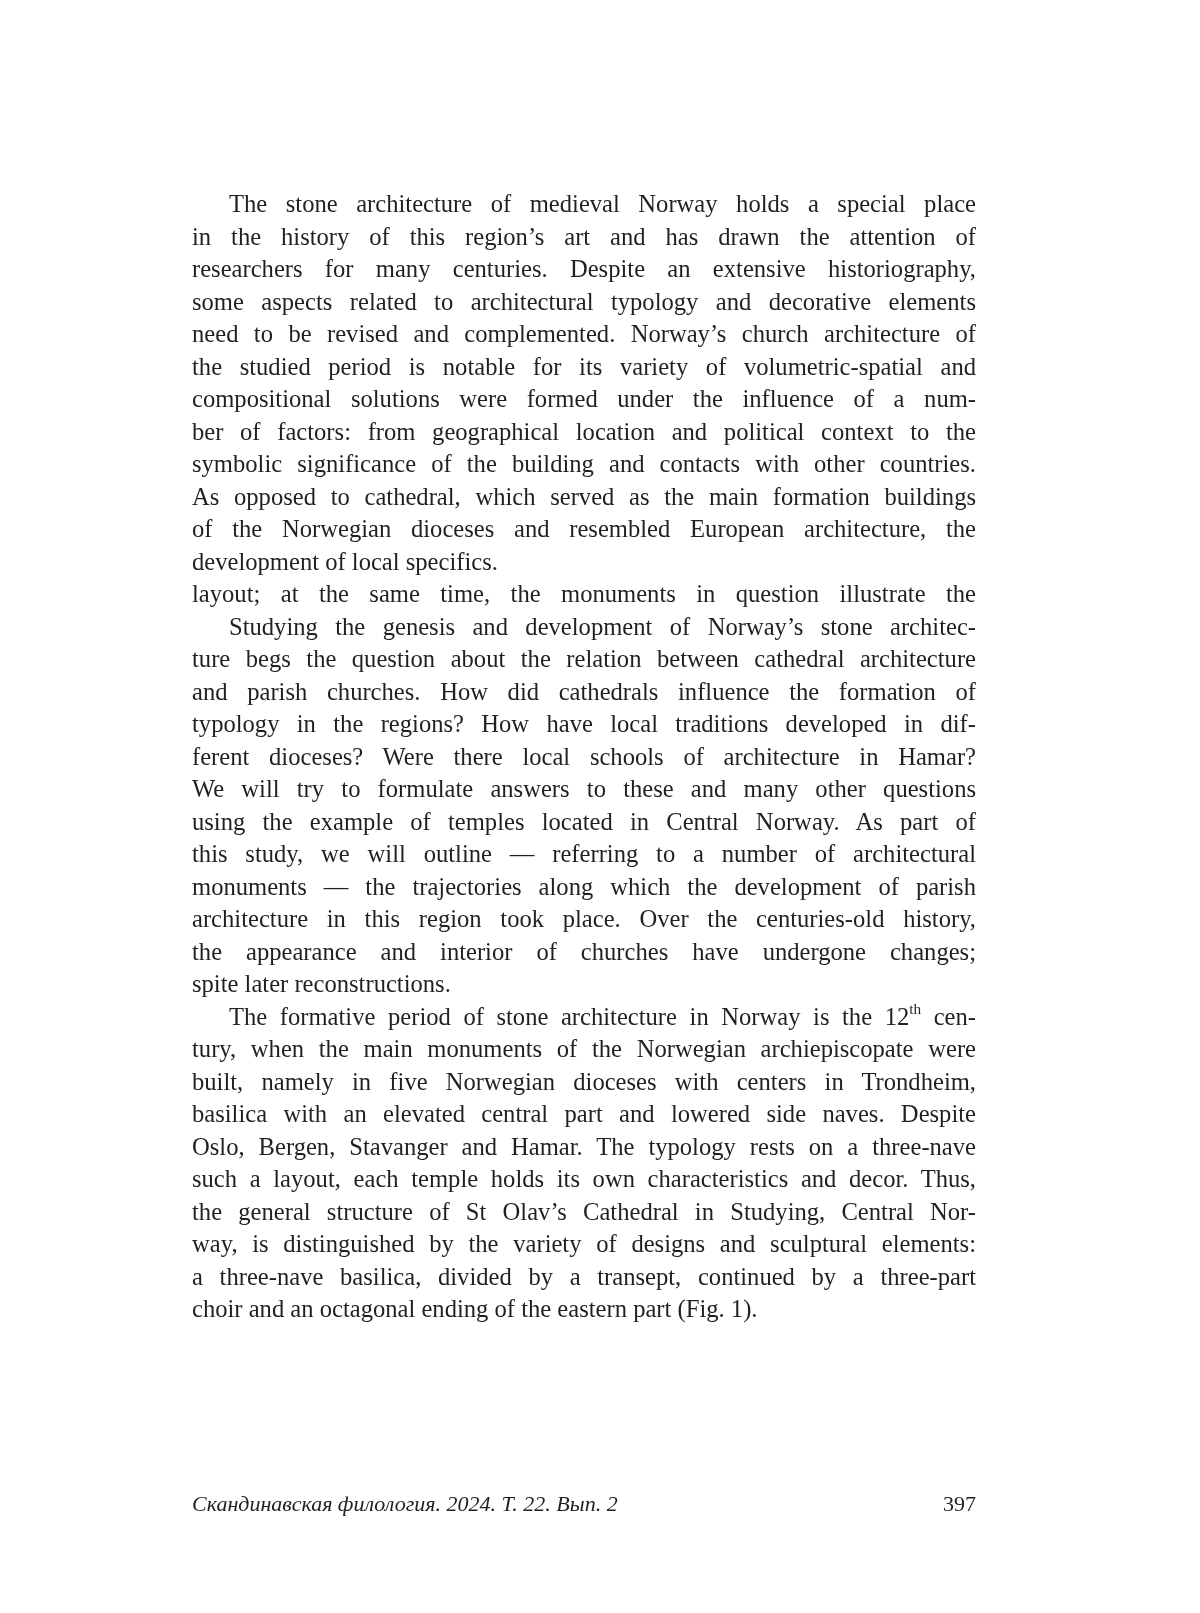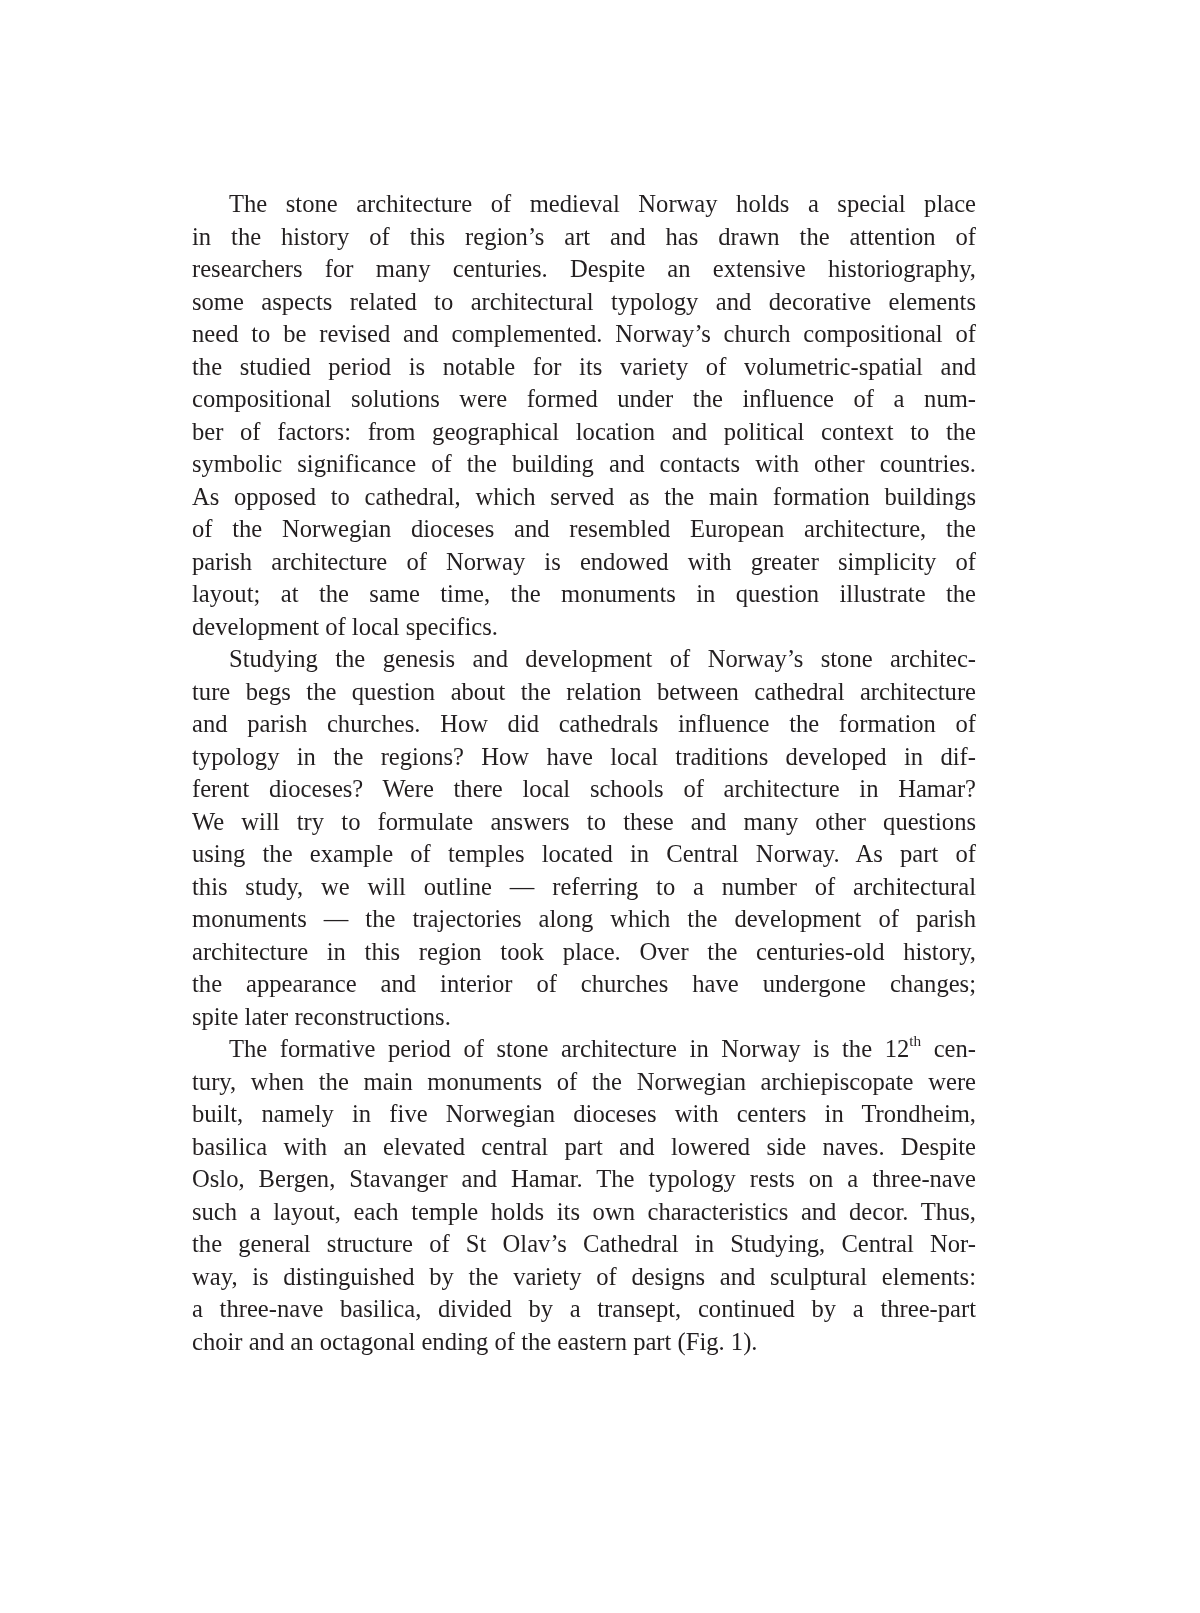--- a/index.html
+++ b/index.html
@@ -36,30 +36,29 @@
 <body>
 
 <div class="page">
   <div class="body-text">
 
     <div>
       <span class="line indent">The stone architecture of medieval Norway holds a special place</span>
       <span class="line">in the history of this region’s art and has drawn the attention of</span>
       <span class="line">researchers for many centuries. Despite an extensive historiography,</span>
       <span class="line">some aspects related to architectural typology and decorative elements</span>
-      <span class="line">need to be revised and complemented. Norway’s church compositional of</span>
+      <span class="line">need to be revised and complemented. Norway’s church architecture of</span>
       <span class="line">the studied period is notable for its variety of volumetric-spatial and</span>
       <span class="line">compositional solutions were formed under the influence of a num-</span>
       <span class="line">ber of factors: from geographical location and political context to the</span>
       <span class="line">symbolic significance of the building and contacts with other countries.</span>
       <span class="line">As opposed to cathedral, which served as the main formation buildings</span>
       <span class="line">of the Norwegian dioceses and resembled European architecture, the</span>
-      <span class="line">parish architecture of Norway is endowed with greater simplicity of</span>
+      <span class="line last">development of local specifics.</span>
       <span class="line">layout; at the same time, the monuments in question illustrate the</span>
-      <span class="line last">development of local specifics.</span>
     </div>
 
     <div>
       <span class="line indent">Studying the genesis and development of Norway’s stone architec-</span>
       <span class="line">ture begs the question about the relation between cathedral architecture</span>
       <span class="line">and parish churches. How did cathedrals influence the formation of</span>
       <span class="line">typology in the regions? How have local traditions developed in dif-</span>
       <span class="line">ferent dioceses? Were there local schools of architecture in Hamar?</span>
       <span class="line">We will try to formulate answers to these and many other questions</span>
       <span class="line">using the example of temples located in Central Norway. As part of</span>
@@ -77,13 +76,17 @@
       <span class="line">basilica with an elevated central part and lowered side naves. Despite</span>
       <span class="line">Oslo, Bergen, Stavanger and Hamar. The typology rests on a three-nave</span>
       <span class="line">such a layout, each temple holds its own characteristics and decor. Thus,</span>
       <span class="line">the general structure of St Olav’s Cathedral in Studying, Central Nor-</span>
       <span class="line">way, is distinguished by the variety of designs and sculptural elements:</span>
       <span class="line">a three-nave basilica, divided by a transept, continued by a three-part</span>
       <span class="line last">choir and an octagonal ending of the eastern part (Fig. 1).</span>
     </div>
   </div>
 
+  <div class="footer">
+    <span class="journal">Скандинавская филология. 2024. Т. 22. Вып. 2</span>
+    <span class="page-number">397</span>
+  </div>
 </div>
 
 </body></html>

